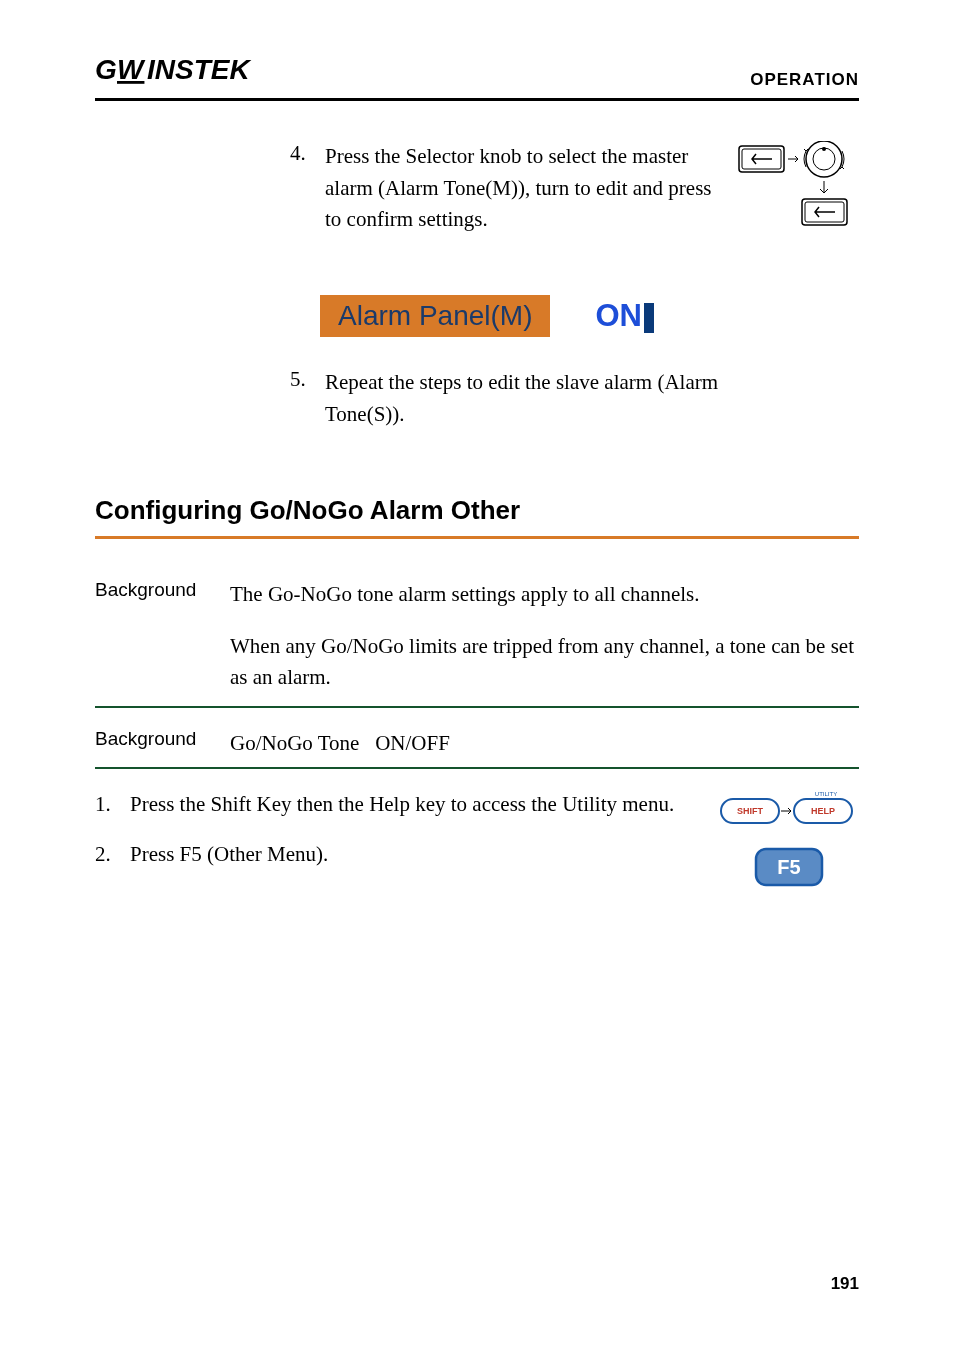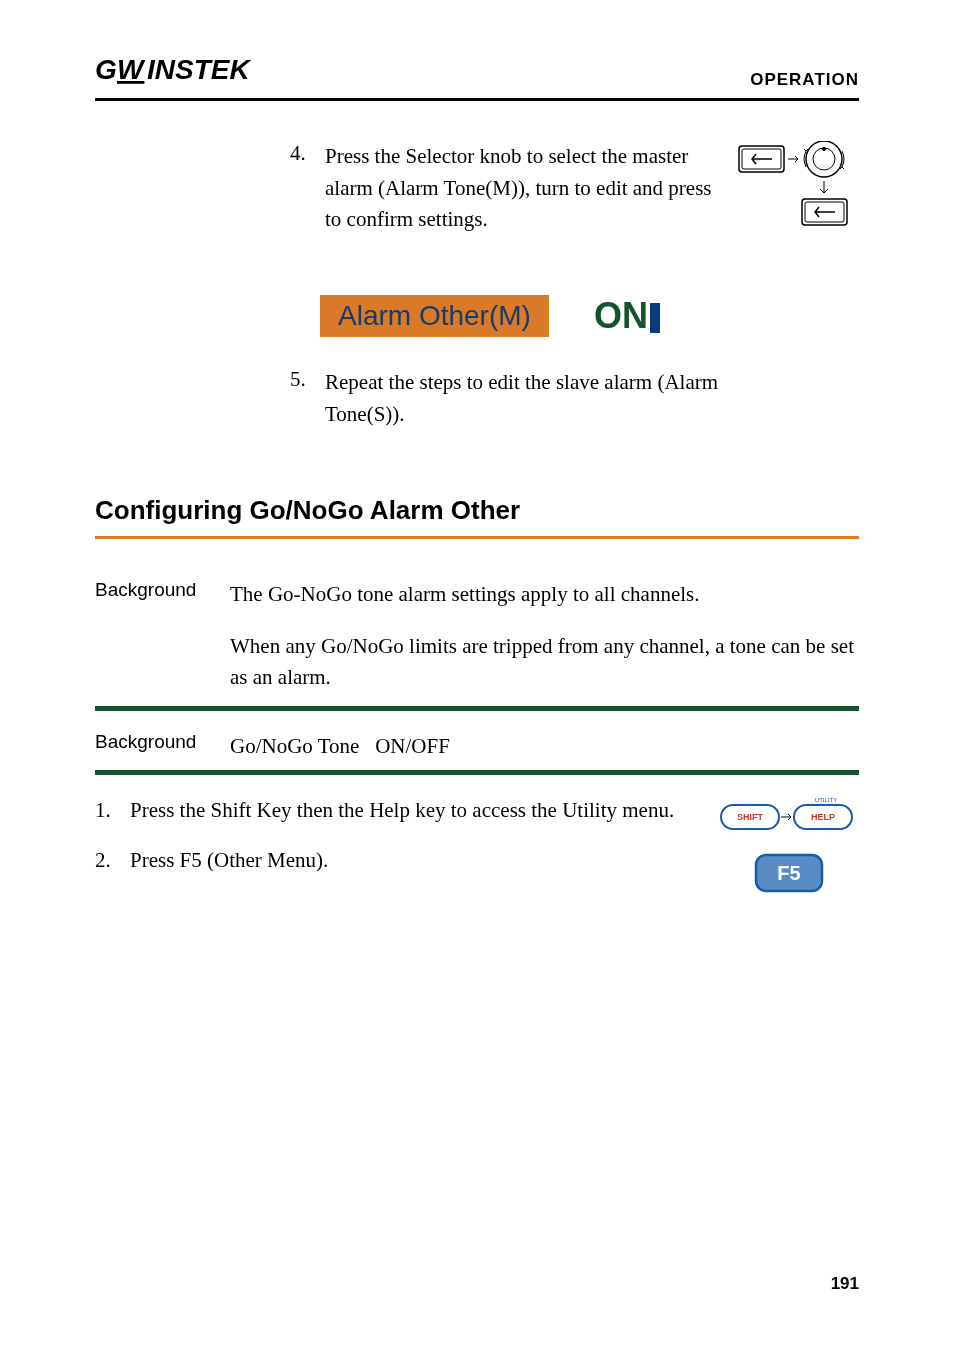--- a/index.html
+++ b/index.html
@@ -74,23 +74,23 @@
       color: #0a2a5a;
       font-family: Arial, sans-serif;
       font-size: 28px;
       padding: 5px 18px;
       font-weight: 500;
     }
     .alarm-label-box span {
       color: #1a3a6a;
     }
     .alarm-state {
-      color: #14532d;
-      font-family: Arial, sans-serif;
-      font-size: 36px;
+      color: #1d4ed8;
+      font-family: Arial, sans-serif;
+      font-size: 31px;
       font-weight: bold;
       position: relative;
     }
     .cursor-block {
       display: inline-block;
       width: 10px;
       height: 30px;
       background: #0a3a7a;
       vertical-align: middle;
       margin-left: 2px;
@@ -102,21 +102,21 @@
       padding-bottom: 10px;
       border-bottom: 3px solid #d87a28;
       margin-bottom: 40px;
     }
     .info-row {
       display: flex;
       padding-bottom: 12px;
       margin-bottom: 12px;
     }
     .info-row.bordered {
-      border-bottom: 5px solid #14532d;
+      border-bottom: 2px solid #14532d;
     }
     .info-label {
       width: 135px;
       flex-shrink: 0;
       font-family: Arial, sans-serif;
       font-size: 19px;
     }
     .info-content {
       flex: 1;
       font-size: 21px;
@@ -213,21 +213,21 @@
       <path d="M 90 40 L 90 52 M 86 48 L 90 52 L 94 48" fill="none" stroke="#000" stroke-width="1"></path>
 
       <rect x="68" y="58" width="45" height="26" rx="3" fill="none" stroke="#000" stroke-width="1.5"></rect>
       <rect x="71" y="61" width="39" height="20" rx="2" fill="none" stroke="#000" stroke-width="1"></rect>
       <path d="M 101 71 L 81 71 M 85 66 L 81 71 L 85 76" fill="none" stroke="#000" stroke-width="1.5"></path>
     </svg>
   </div>
 </div>
 
 <div class="alarm-display">
-  <div class="alarm-label-box"><span>Alarm Other(M)</span></div>
+  <div class="alarm-label-box"><span>Alarm Panel(M)</span></div>
   <div class="alarm-state">
     <span>ON</span><span class="cursor-block"></span>
   </div>
 </div>
 
 <div class="step-row">
   <div class="step-indent"></div>
   <div class="step-num">5.</div>
   <div class="step-text">Repeat the steps to edit the slave alarm (Alarm Tone(S)).</div>
   <div class="step-icon"></div>

